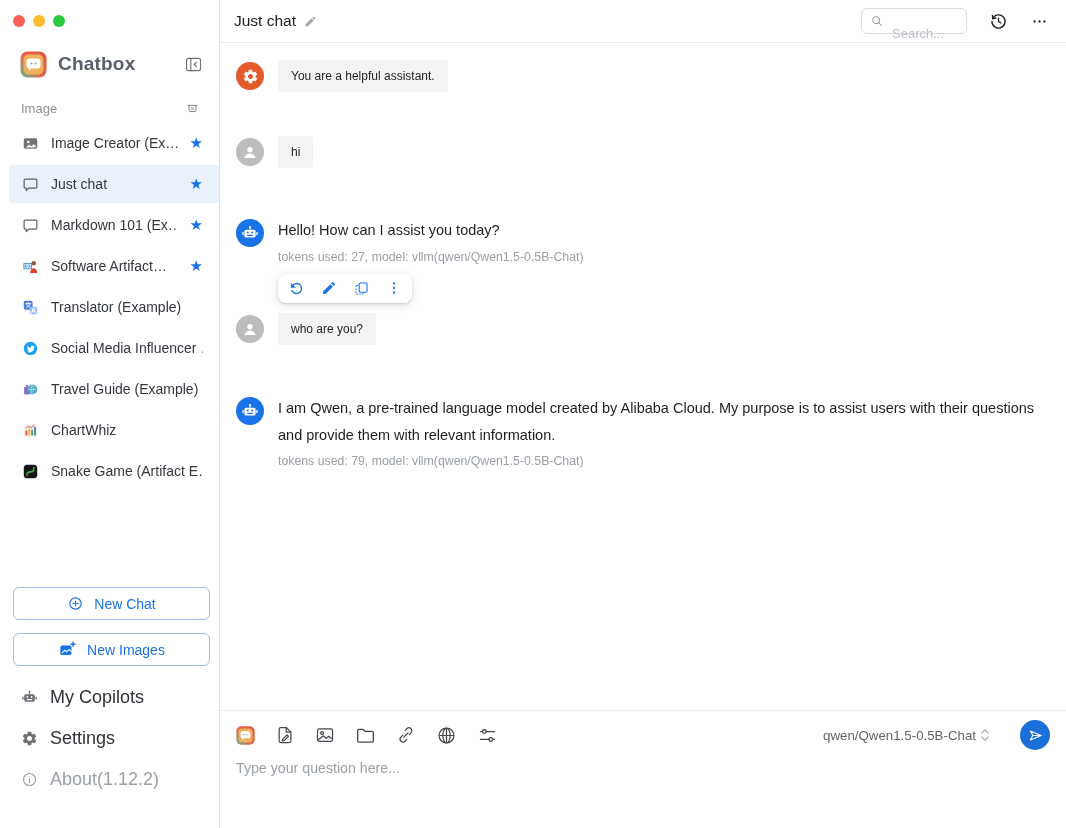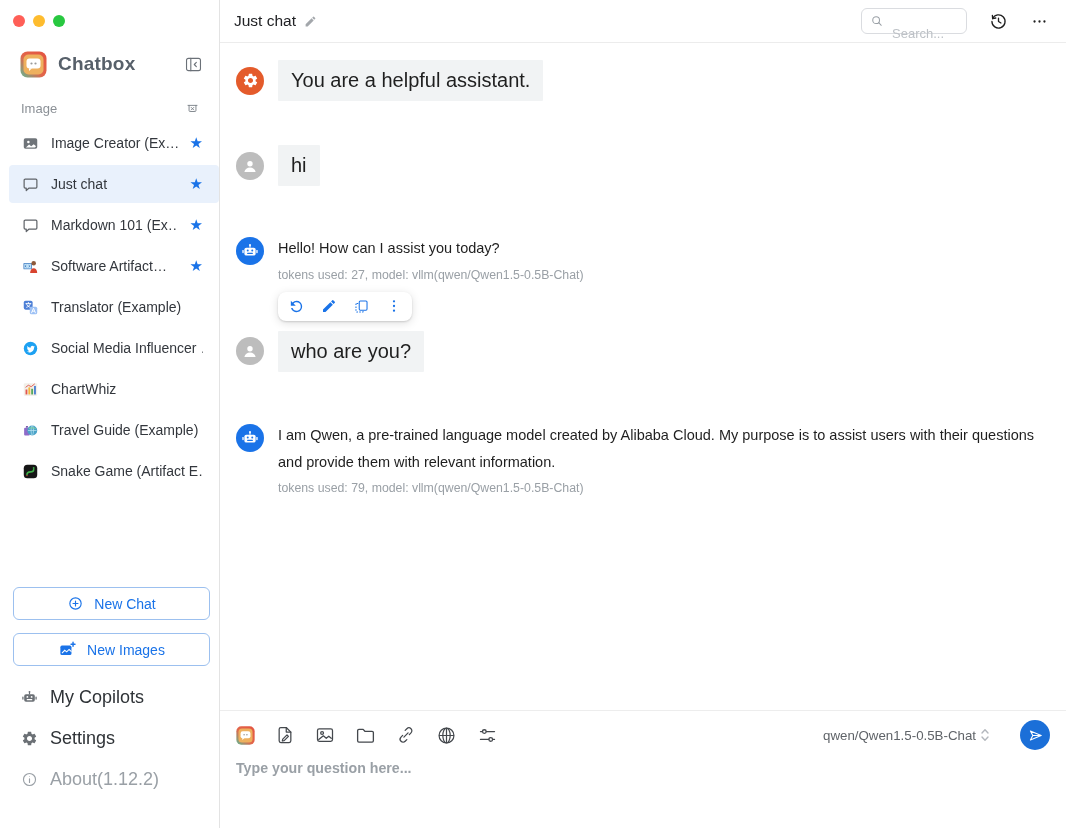--- a/index.html
+++ b/index.html
@@ -52,41 +52,41 @@
   .more-btn{margin-left:22px;color:#1f1f1f;display:flex;background:none;border:none;padding:0;cursor:pointer;}
 
   .messages{flex:1;padding:17px 16px 0;overflow:hidden;}
   .msg{display:flex;gap:14px;}
   .msg.center{align-items:center;}
   .msg.top{align-items:flex-start;}
   .avatar{width:28px;height:28px;border-radius:50%;flex-shrink:0;display:flex;align-items:center;justify-content:center;}
   .avatar.system{background:#e45b2b;}
   .avatar.user{background:#bdbdbd;}
   .avatar.assistant{background:#1a73e8;}
-  .bubble{background:#f1f3f4;border-radius:1px;padding:9px 13px;font-size:20px;color:#1f1f1f;}
+  .bubble{background:#f1f3f4;border-radius:1px;padding:9px 13px;font-size:12px;color:#1f1f1f;}
   .msg-body{display:flex;flex-direction:column;min-width:0;}
   .assistant-text{font-size:14.5px;color:#1f1f1f;line-height:1.85;max-width:772px;margin-top:-2px;}
   .meta{font-size:12.3px;color:#9aa0a6;margin-top:6px;}
   .msg-toolbar{margin-top:10px;background:#fff;border-radius:8px;padding:6px 10px;display:flex;gap:16px;
                width:max-content;color:#1a73e8;
                box-shadow:0 1px 2px rgba(0,0,0,.14),0 2px 10px rgba(0,0,0,.13);}
   .tool-btn{display:flex;align-items:center;background:none;border:none;padding:0;color:#1a73e8;cursor:pointer;}
   .mt44{margin-top:44px}.mt51{margin-top:51px}.mt10{margin-top:10px}.mt52{margin-top:52px}
 
   
   .composer{border-top:1px solid #ededed;padding:10px 16px 0;height:118px;box-sizing:border-box;}
   .composer-icons{display:flex;align-items:center;gap:20px;height:28px;}
   .c-icon{color:#44484d;display:flex;background:none;border:none;padding:0;cursor:pointer;}
   .composer-spacer{flex:1;}
   .model-select{display:flex;align-items:center;gap:4px;font-size:13.3px;color:#5f6368;
                 margin-right:10px;cursor:pointer;}
   .send-btn{width:30px;height:30px;border-radius:50%;background:#1b6fd8;display:flex;align-items:center;
             justify-content:center;border:none;cursor:pointer;flex-shrink:0;}
   .composer textarea{width:99%;border:none;outline:none;resize:none;font-family:inherit;font-size:14.2px;
-                     color:#1f1f1f;margin-top:11px;height:56px;padding:0;background:transparent;font-weight:bold;}
+                     color:#1f1f1f;margin-top:11px;height:56px;padding:0;background:transparent;}
   .composer textarea::placeholder{color:#9aa0a6;}
 </style>
 </head>
 <body>
 
 <div class="app">
 
   <div class="sidebar">
     <div class="traffic">
       <div class="light red"></div>
@@ -199,42 +199,42 @@
               <circle cx="12" cy="12" r="9.5" fill="#1da1f2"></circle>
               <path d="M17.8 9.1c-.4.2-.8.3-1.2.4.4-.3.8-.7 1-1.2-.4.3-.9.5-1.4.6a2.3 2.3 0 0 0-4 1.6v.5c-1.9-.1-3.6-1-4.7-2.5-.2.4-.3.8-.3 1.2 0 .8.4 1.5 1 2-.4 0-.7-.1-1-.3v.1c0 1.1.8 2.1 1.9 2.3-.3.1-.7.1-1 0 .3.9 1.1 1.6 2.1 1.6-.8.6-1.8 1-2.9 1h-.6c1 .7 2.3 1.1 3.6 1.1 4.3 0 6.7-3.6 6.7-6.7v-.3c.5-.3.9-.8 1.2-1.3z" fill="#fff"></path>
             </svg>
         </span>
         <span class="nav-label">Social Media Influencer …</span>
       </div>
 
       <div class="nav-item">
         <span class="nav-icon">
           <svg width="17" height="17" viewBox="0 0 24 24">
+              <rect x="5.5" y="5.5" width="3" height="2.5" rx="1" fill="#6d4fa3"></rect>
+              <rect x="3" y="8" width="8" height="11" rx="1.5" fill="#8e6bc8"></rect>
+              <circle cx="14.5" cy="12" r="7" fill="#4aa3c8"></circle>
+              <path d="M8.5 12h12M14.5 5c-2.2 1.8-2.2 12.2 0 14M14.5 5c2.2 1.8 2.2 12.2 0 14" stroke="#bfe6f2" stroke-width="1" fill="none"></path>
+              <path d="M9.8 9.3c2-1.4 7.4-1.4 9.4 0" stroke="#7ed29a" stroke-width="1.4" fill="none"></path>
+            </svg>
+        </span>
+        <span class="nav-label">Travel Guide (Example)</span>
+      </div>
+
+      <div class="nav-item">
+        <span class="nav-icon">
+          <svg width="17" height="17" viewBox="0 0 24 24">
               <rect x="2.5" y="3" width="19" height="18" rx="2" fill="#f2efe9"></rect>
               <rect x="5" y="12" width="2.6" height="7" fill="#e2574c"></rect>
               <rect x="9" y="9" width="2.6" height="10" fill="#f5b73d"></rect>
               <rect x="13" y="11" width="2.6" height="8" fill="#57a85c"></rect>
               <rect x="17" y="7" width="2.6" height="12" fill="#4a7fd0"></rect>
               <path d="M5 9l4-3 4 2 5-4" stroke="#e2574c" stroke-width="1.3" fill="none"></path>
             </svg>
         </span>
         <span class="nav-label">ChartWhiz</span>
-      </div>
-
-      <div class="nav-item">
-        <span class="nav-icon">
-          <svg width="17" height="17" viewBox="0 0 24 24">
-              <rect x="5.5" y="5.5" width="3" height="2.5" rx="1" fill="#6d4fa3"></rect>
-              <rect x="3" y="8" width="8" height="11" rx="1.5" fill="#8e6bc8"></rect>
-              <circle cx="14.5" cy="12" r="7" fill="#4aa3c8"></circle>
-              <path d="M8.5 12h12M14.5 5c-2.2 1.8-2.2 12.2 0 14M14.5 5c2.2 1.8 2.2 12.2 0 14" stroke="#bfe6f2" stroke-width="1" fill="none"></path>
-              <path d="M9.8 9.3c2-1.4 7.4-1.4 9.4 0" stroke="#7ed29a" stroke-width="1.4" fill="none"></path>
-            </svg>
-        </span>
-        <span class="nav-label">Travel Guide (Example)</span>
       </div>
 
       <div class="nav-item">
         <span class="nav-icon">
           <svg width="17" height="17" viewBox="0 0 24 24">
               <rect x="2.5" y="2.5" width="19" height="19" rx="5" fill="#161616"></rect>
               <path d="M7 16.5c0-3.5 2.5-4 5-4s4.5-.5 4.5-3.5" stroke="#3fae49" stroke-width="2.2" fill="none" stroke-linecap="round"></path>
               <circle cx="16.5" cy="7" r="1.3" fill="#3fae49"></circle>
               <circle cx="7" cy="17.8" r="1" fill="#cc3333"></circle>
             </svg>

